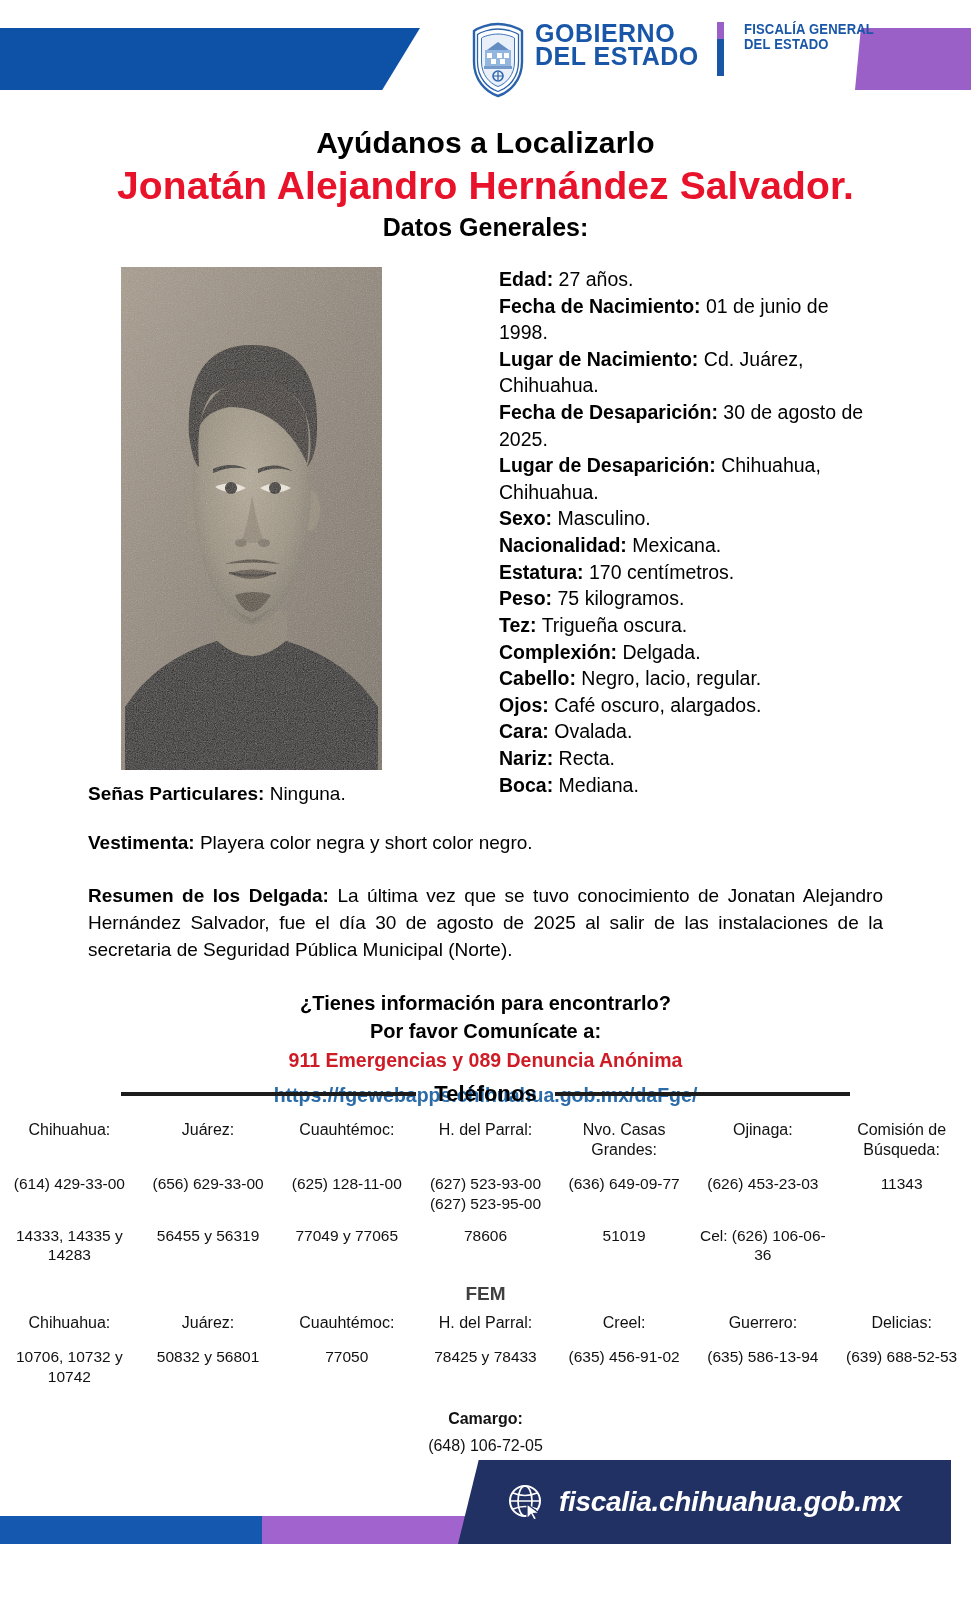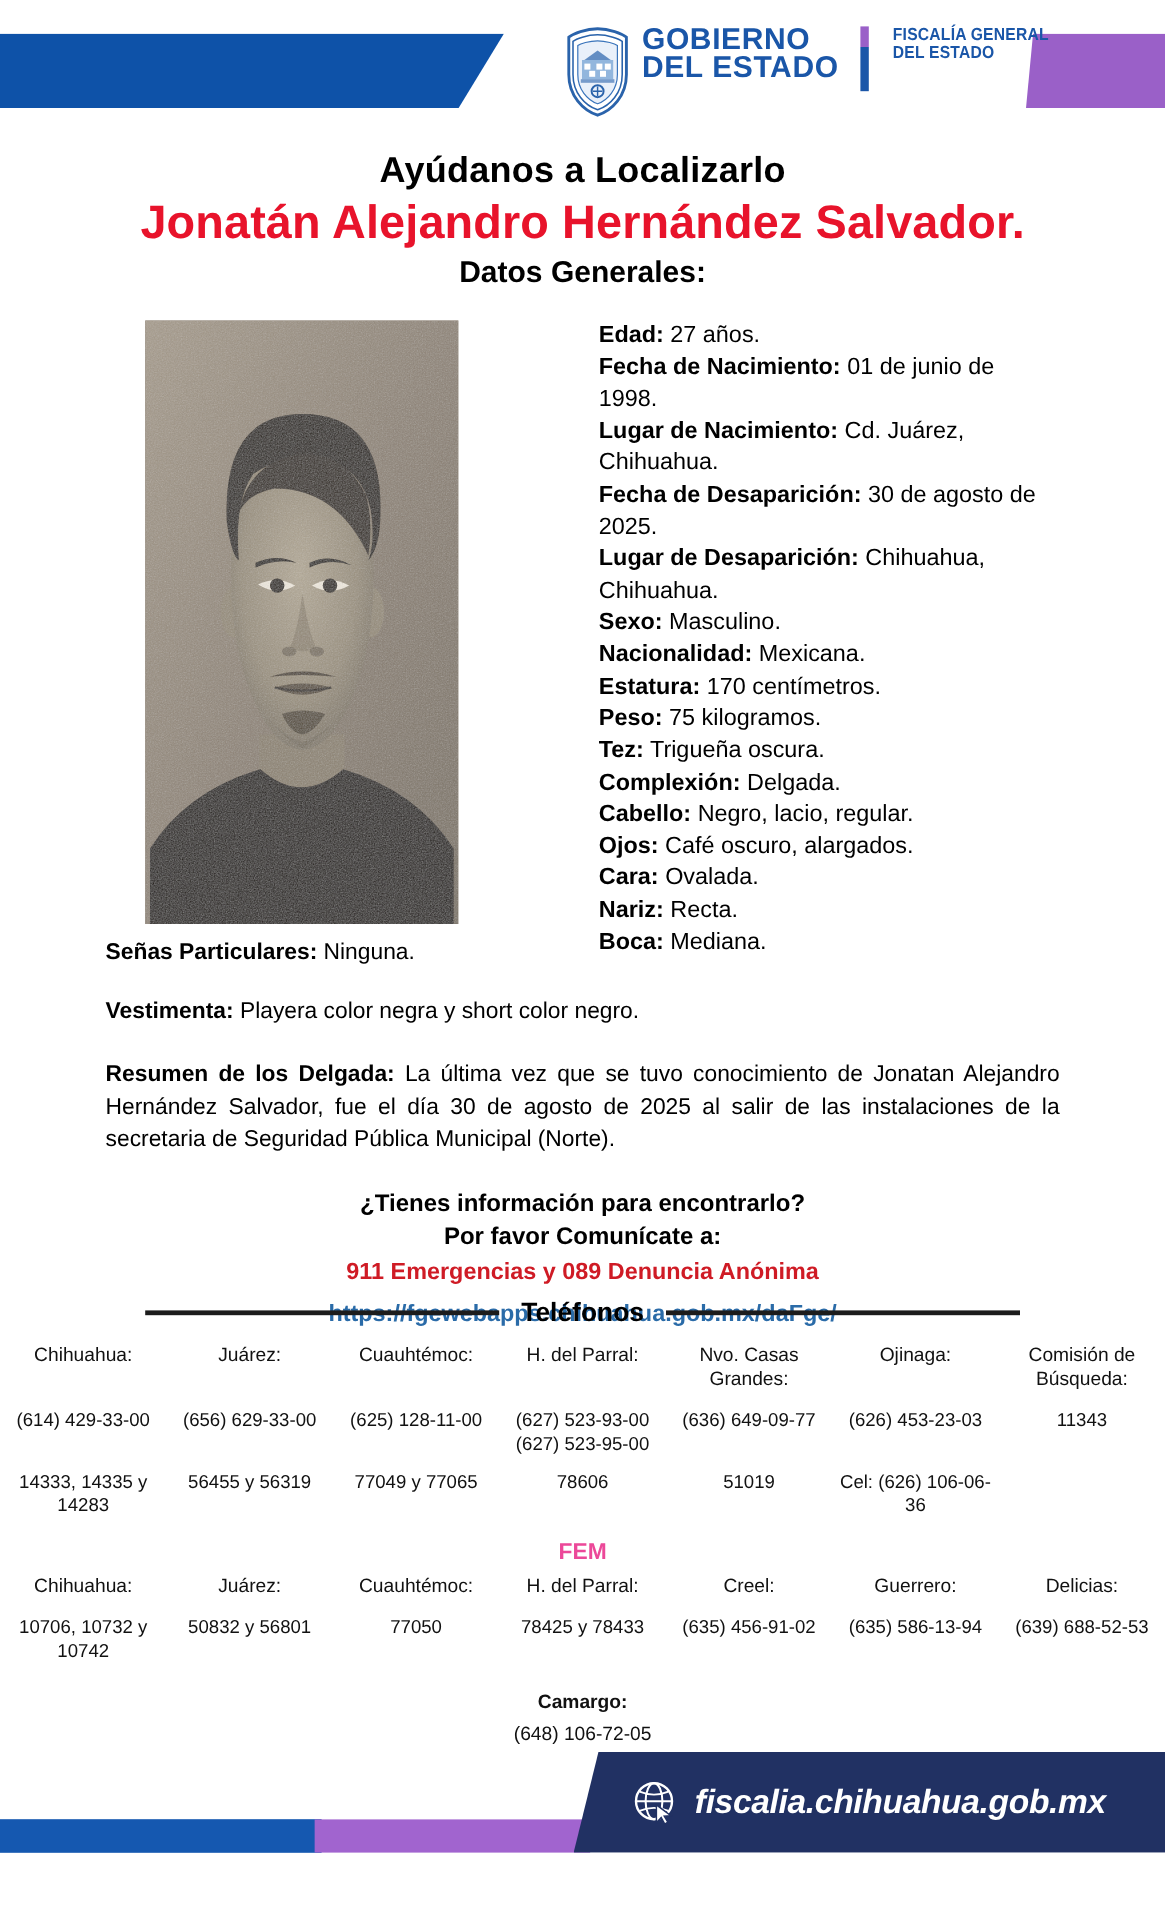--- a/index.html
+++ b/index.html
@@ -93,35 +93,35 @@
 
   .phones{ position:absolute; left:0; top:1120px; width:971px; }
   .ptable{ width:971px; border-collapse:collapse; table-layout:fixed; }
   .ptable td{
     text-align:center; vertical-align:top; color:#111;
     font-size:15.5px; line-height:1.28; padding:0 2px;
   }
   .ptable td.h{ font-weight:normal; font-size:16px; padding-bottom:13px; }
   .ptable td.v{ font-weight:500; padding-bottom:12px; }
 
-  .fem-lbl{ text-align:center; font-size:19px; font-weight:bold; color:#ec4899; margin:6px 0 8px; }
+  .fem-lbl{ text-align:center; font-size:19px; font-weight:bold; color:#404040; margin:6px 0 8px; }
 
   .camargo{ text-align:center; margin-top:12px; }
   .camargo .ch{ font-size:16px; font-weight:bold; color:#111; }
   .camargo .cv{ font-size:16px; color:#111; margin-top:9px; }
 
   
   .footer{ position:absolute; left:0; top:1443px; width:971px; height:105px; }
   .f-blue{ position:absolute; left:0; top:73px; width:268px; height:28px; background:#1558b0; }
   .f-purple{
     position:absolute; left:262px; top:73px; width:230px; height:28px;
     background:#a164cf; clip-path:polygon(0 0,100% 0,100% 100%,0 100%);
   }
   .f-navy{
-    position:absolute; left:478px; top:17px; width:493px; height:84px;
+    position:absolute; left:458px; top:17px; width:493px; height:84px;
     background:#213163; clip-path:polygon(4.2% 0, 100% 0, 100% 100%, 0 100%);
   }
   .f-navy .inner{
     position:absolute; left:48px; top:0; height:84px;
     display:flex; align-items:center; gap:13px;
   }
   .globe{ width:40px; height:40px; flex:0 0 auto; }
   .f-url{
     font-size:28px; font-weight:bold; color:#ffffff; font-style:italic;
     letter-spacing:-0.3px; white-space:nowrap;

